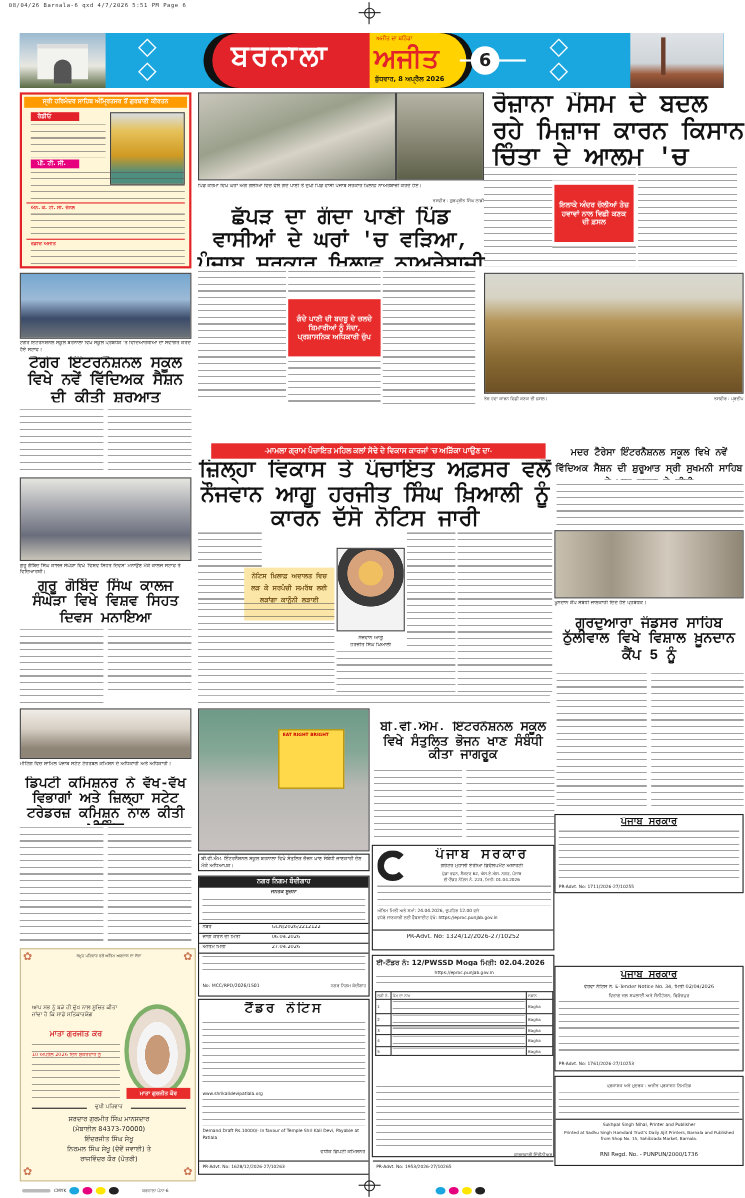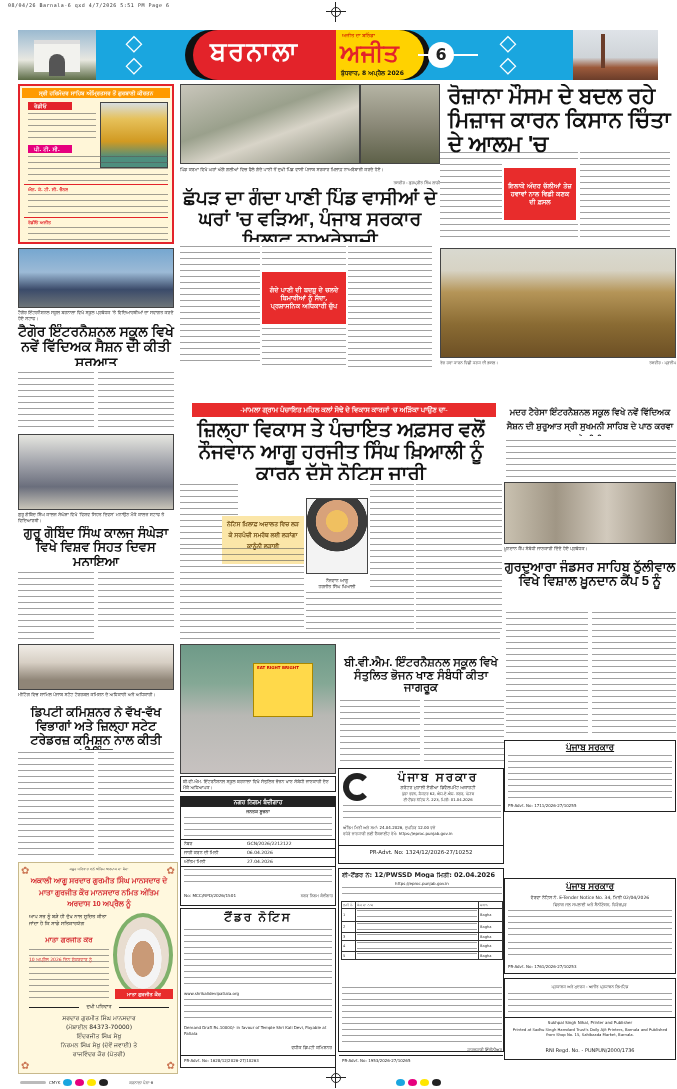--- a/index.html
+++ b/index.html
@@ -23,21 +23,21 @@
 .mast .brand{left:322px;top:8px;font-size:24px;color:#e3232a;font-weight:bold;font-family:"DejaVu Serif",serif}
 .mast .date{left:323px;top:39px;font-size:6px;color:#111;font-weight:bold}
 .mast .pageno{left:410px;top:12px;width:26px;height:26px;border-radius:50%;background:#fff;color:#222;font-size:16px;font-weight:bold;text-align:center;line-height:26px}
 .mast .line{left:400px;top:24px;width:60px;height:2px;background:#fff}
 .mast .kiln{left:555px;top:0;width:85px;height:50px;background:linear-gradient(180deg,#dfe3e8 0%,#cfd4d8 55%,#9c5a3b 75%,#6b3d2a 100%)}
 .mast .kiln b{position:absolute;left:28px;top:4px;width:4px;height:34px;background:#6b3d2a}
 
 .photo{background:linear-gradient(135deg,#8a8f86,#c9c4b7 40%,#6f7467 70%,#a7a294);border:1px solid #444}
 .txt{font-size:4.2px;line-height:6px;color:#333;text-align:justify;overflow:hidden}
 .cap{font-size:4.5px;line-height:6px;color:#222;overflow:hidden}
-.hl{font-weight:bold;color:#111;font-family:Liberation Sans, sans-serif;text-align:center;line-height:1.1;overflow:hidden}
+.hl{font-weight:bold;color:#111;font-family:Liberation Mono, monospace;text-align:center;line-height:1.1;overflow:hidden}
 .redbox{background:#e82c2c;color:#fff;font-weight:bold;text-align:center;display:flex;align-items:center;justify-content:center;flex-direction:column;font-family:"DejaVu Serif",serif}
 .lines{background:repeating-linear-gradient(180deg,#555 0px,#555 1px,transparent 1px,transparent 6px);opacity:.55}
 .box{border:1px solid #222}
 .rule{height:1px;background:#222}
 
 .kirtan{left:18px;top:84px;width:156px;height:160px;background:#fff6d8;border:2px solid #e3232a}
 .kirtan .top{left:2px;top:2px;width:148px;height:10px;background:#ff9a00;color:#fff;font-size:5.5px;font-weight:bold;text-align:center;line-height:10px}
 .tag{height:8px;color:#fff;font-size:5.5px;font-weight:bold;padding:0 6px;line-height:8px}
 .obit{left:18px;top:862px;width:160px;height:212px;background:#fff8de;border:1px solid #c8b98c}
 .color-strip{top:1066px;height:8px;display:flex;gap:3px;align-items:center}
@@ -277,21 +277,20 @@
   <div class="abs cap" style="left:3px;top:5px;width:164px;text-align:center;font-size:4px">ਪ੍ਰਕਾਸ਼ਕ ਅਤੇ ਮੁਦਰਕ : ਅਜੀਤ ਪ੍ਰਕਾਸ਼ਨ ਲਿਮਟਿਡ</div>
   <div class="abs lines" style="left:3px;top:14px;width:164px;height:20px"></div>
   <div class="abs rule" style="left:0;top:38px;width:170px"></div>
   <div class="abs cap" style="left:3px;top:41px;width:164px;text-align:center;font-size:4px">Sukhpal Singh Nihal, Printer and Publisher</div>
   <div class="abs cap" style="left:3px;top:48px;width:164px;text-align:center;font-size:3.8px;line-height:5px">Printed at Sadhu Singh Hamdard Trust's Daily Ajit Printers, Barnala and Published from Shop No. 15, Sahibzada Market, Barnala.</div>
   <div class="abs cap" style="left:3px;top:68px;width:164px;text-align:center;font-size:5px">RNI Regd. No. - PUNPUN/2000/1736</div>
 </div>
 
 <div class="abs obit">
   <div class="abs cap" style="left:20px;top:3px;width:120px;text-align:center;font-size:3.6px">ਸਮੂਹ ਪਰਿਵਾਰ ਵਲੋਂ ਅੰਤਿਮ ਅਰਦਾਸ ਦਾ ਸੱਦਾ</div>
-  <div class="abs hl" style="left:10px;top:12px;width:140px;height:34px;font-size:7.5px;color:#d3232a;line-height:1.55">ਅਕਾਲੀ ਆਗੂ ਸਰਦਾਰ ਗੁਰਮੀਤ ਸਿੰਘ ਮਾਨਸਦਾਰ ਦੇ ਮਾਤਾ ਗੁਰਜੀਤ ਕੌਰ ਮਾਨਸਦਾਰ ਨਮਿਤ ਅੰਤਿਮ ਅਰਦਾਸ 10 ਅਪ੍ਰੈਲ ਨੂੰ</div>
   <div class="abs cap" style="left:10px;top:50px;width:80px;font-size:5px;line-height:7px">ਆਪ ਸਭ ਨੂੰ ਬੜੇ ਹੀ ਦੁੱਖ ਨਾਲ ਸੂਚਿਤ ਕੀਤਾ ਜਾਂਦਾ ਹੈ ਕਿ ਸਾਡੇ ਸਤਿਕਾਰਯੋਗ</div>
   <div class="abs cap" style="left:10px;top:74px;width:80px;text-align:center;color:#d3232a;font-weight:bold;font-size:7px">ਮਾਤਾ ਗੁਰਜੀਤ ਕੌਰ</div>
   <div class="abs lines" style="left:10px;top:86px;width:80px;height:50px"></div>
   <div class="abs cap" style="left:10px;top:94px;width:80px;color:#d3232a;font-size:4.5px">10 ਅਪ੍ਰੈਲ 2026 ਦਿਨ ਸ਼ੁੱਕਰਵਾਰ ਨੂੰ</div>
   <div class="abs" style="left:94px;top:50px;width:60px;height:84px;border-radius:50%;border:4px solid #7fb06a;background:radial-gradient(ellipse at 50% 55%,#c99a77 0 30%,#f4f4f4 31% 50%,#e8ddd0 51%)"></div>
   <div class="abs redbox" style="left:96px;top:126px;width:58px;height:10px;font-size:5px">ਮਾਤਾ ਗੁਰਜੀਤ ਕੌਰ</div>
   <div class="abs rule" style="left:10px;top:144px;width:140px"></div>
   <div class="abs cap" style="left:60px;top:140px;width:40px;text-align:center;background:#fff8de;font-size:5px">ਦੁਖੀ ਪਰਿਵਾਰ</div>
   <div class="abs cap" style="left:10px;top:150px;width:140px;text-align:center;font-size:6px;line-height:9px">ਸਰਦਾਰ ਗੁਰਮੀਤ ਸਿੰਘ ਮਾਨਸਦਾਰ</div>
   <div class="abs cap" style="left:10px;top:159px;width:140px;text-align:center;font-size:6px;line-height:9px">(ਮੋਬਾਈਲ 84373-70000)</div>

